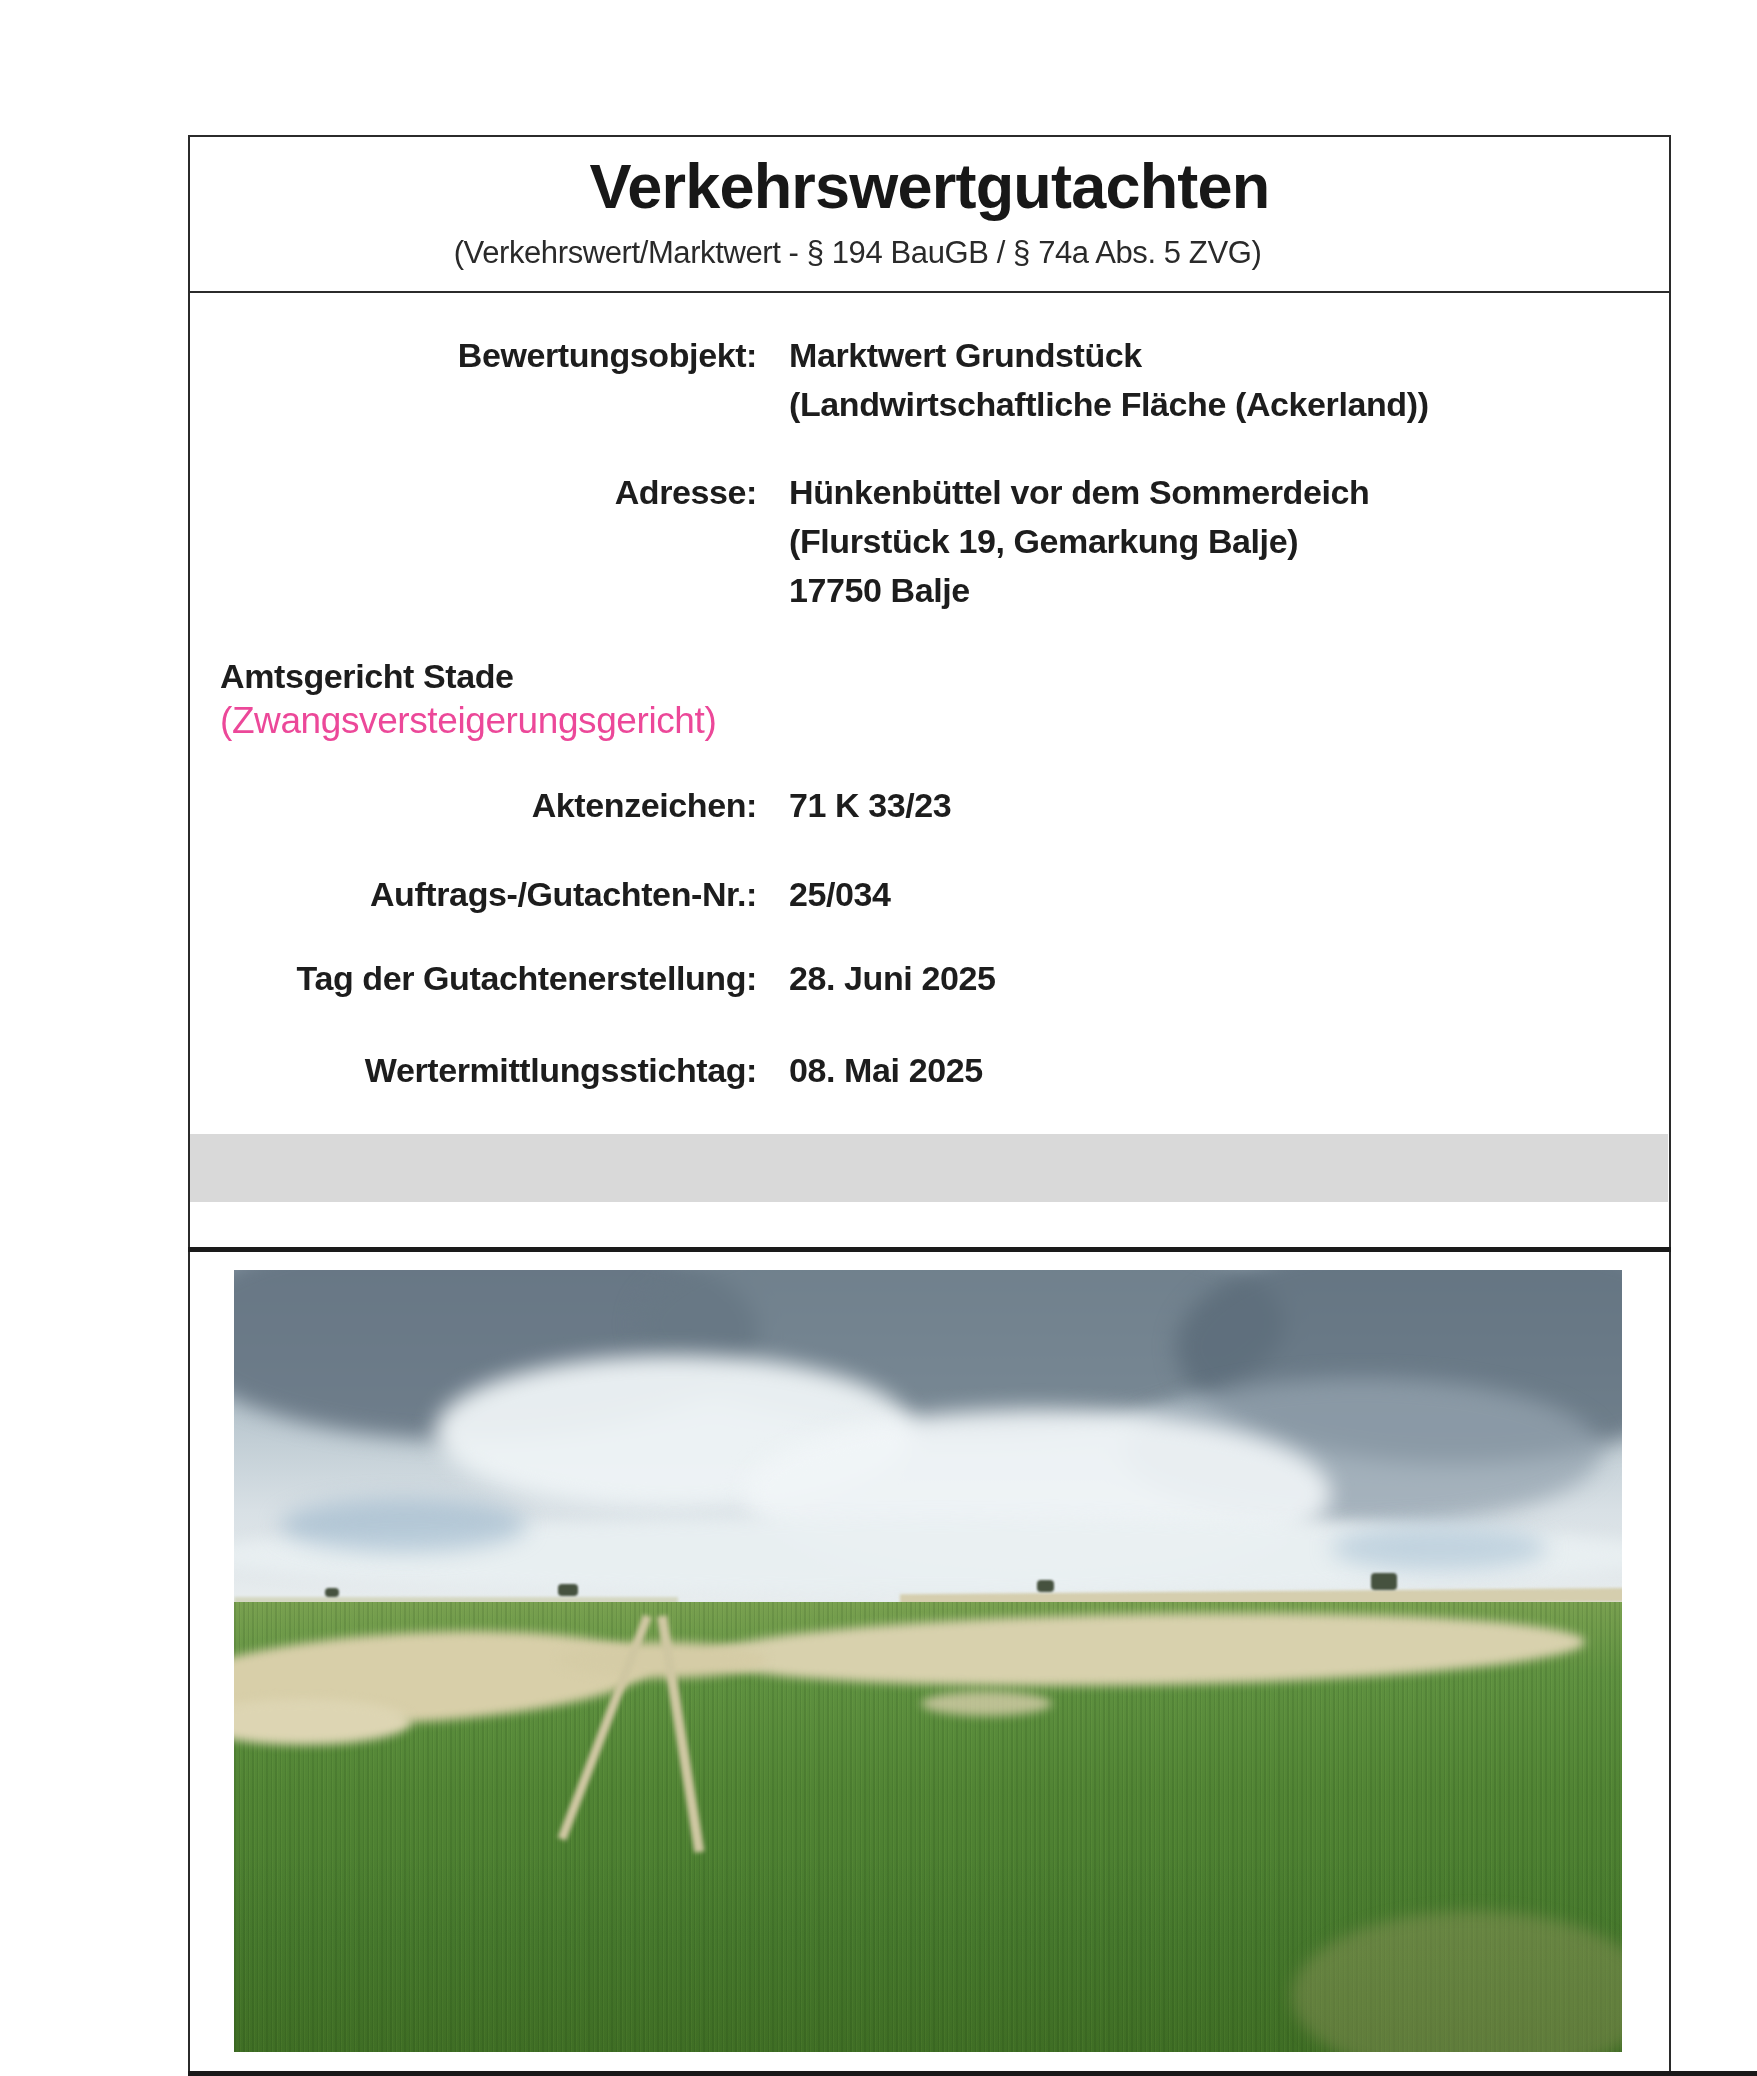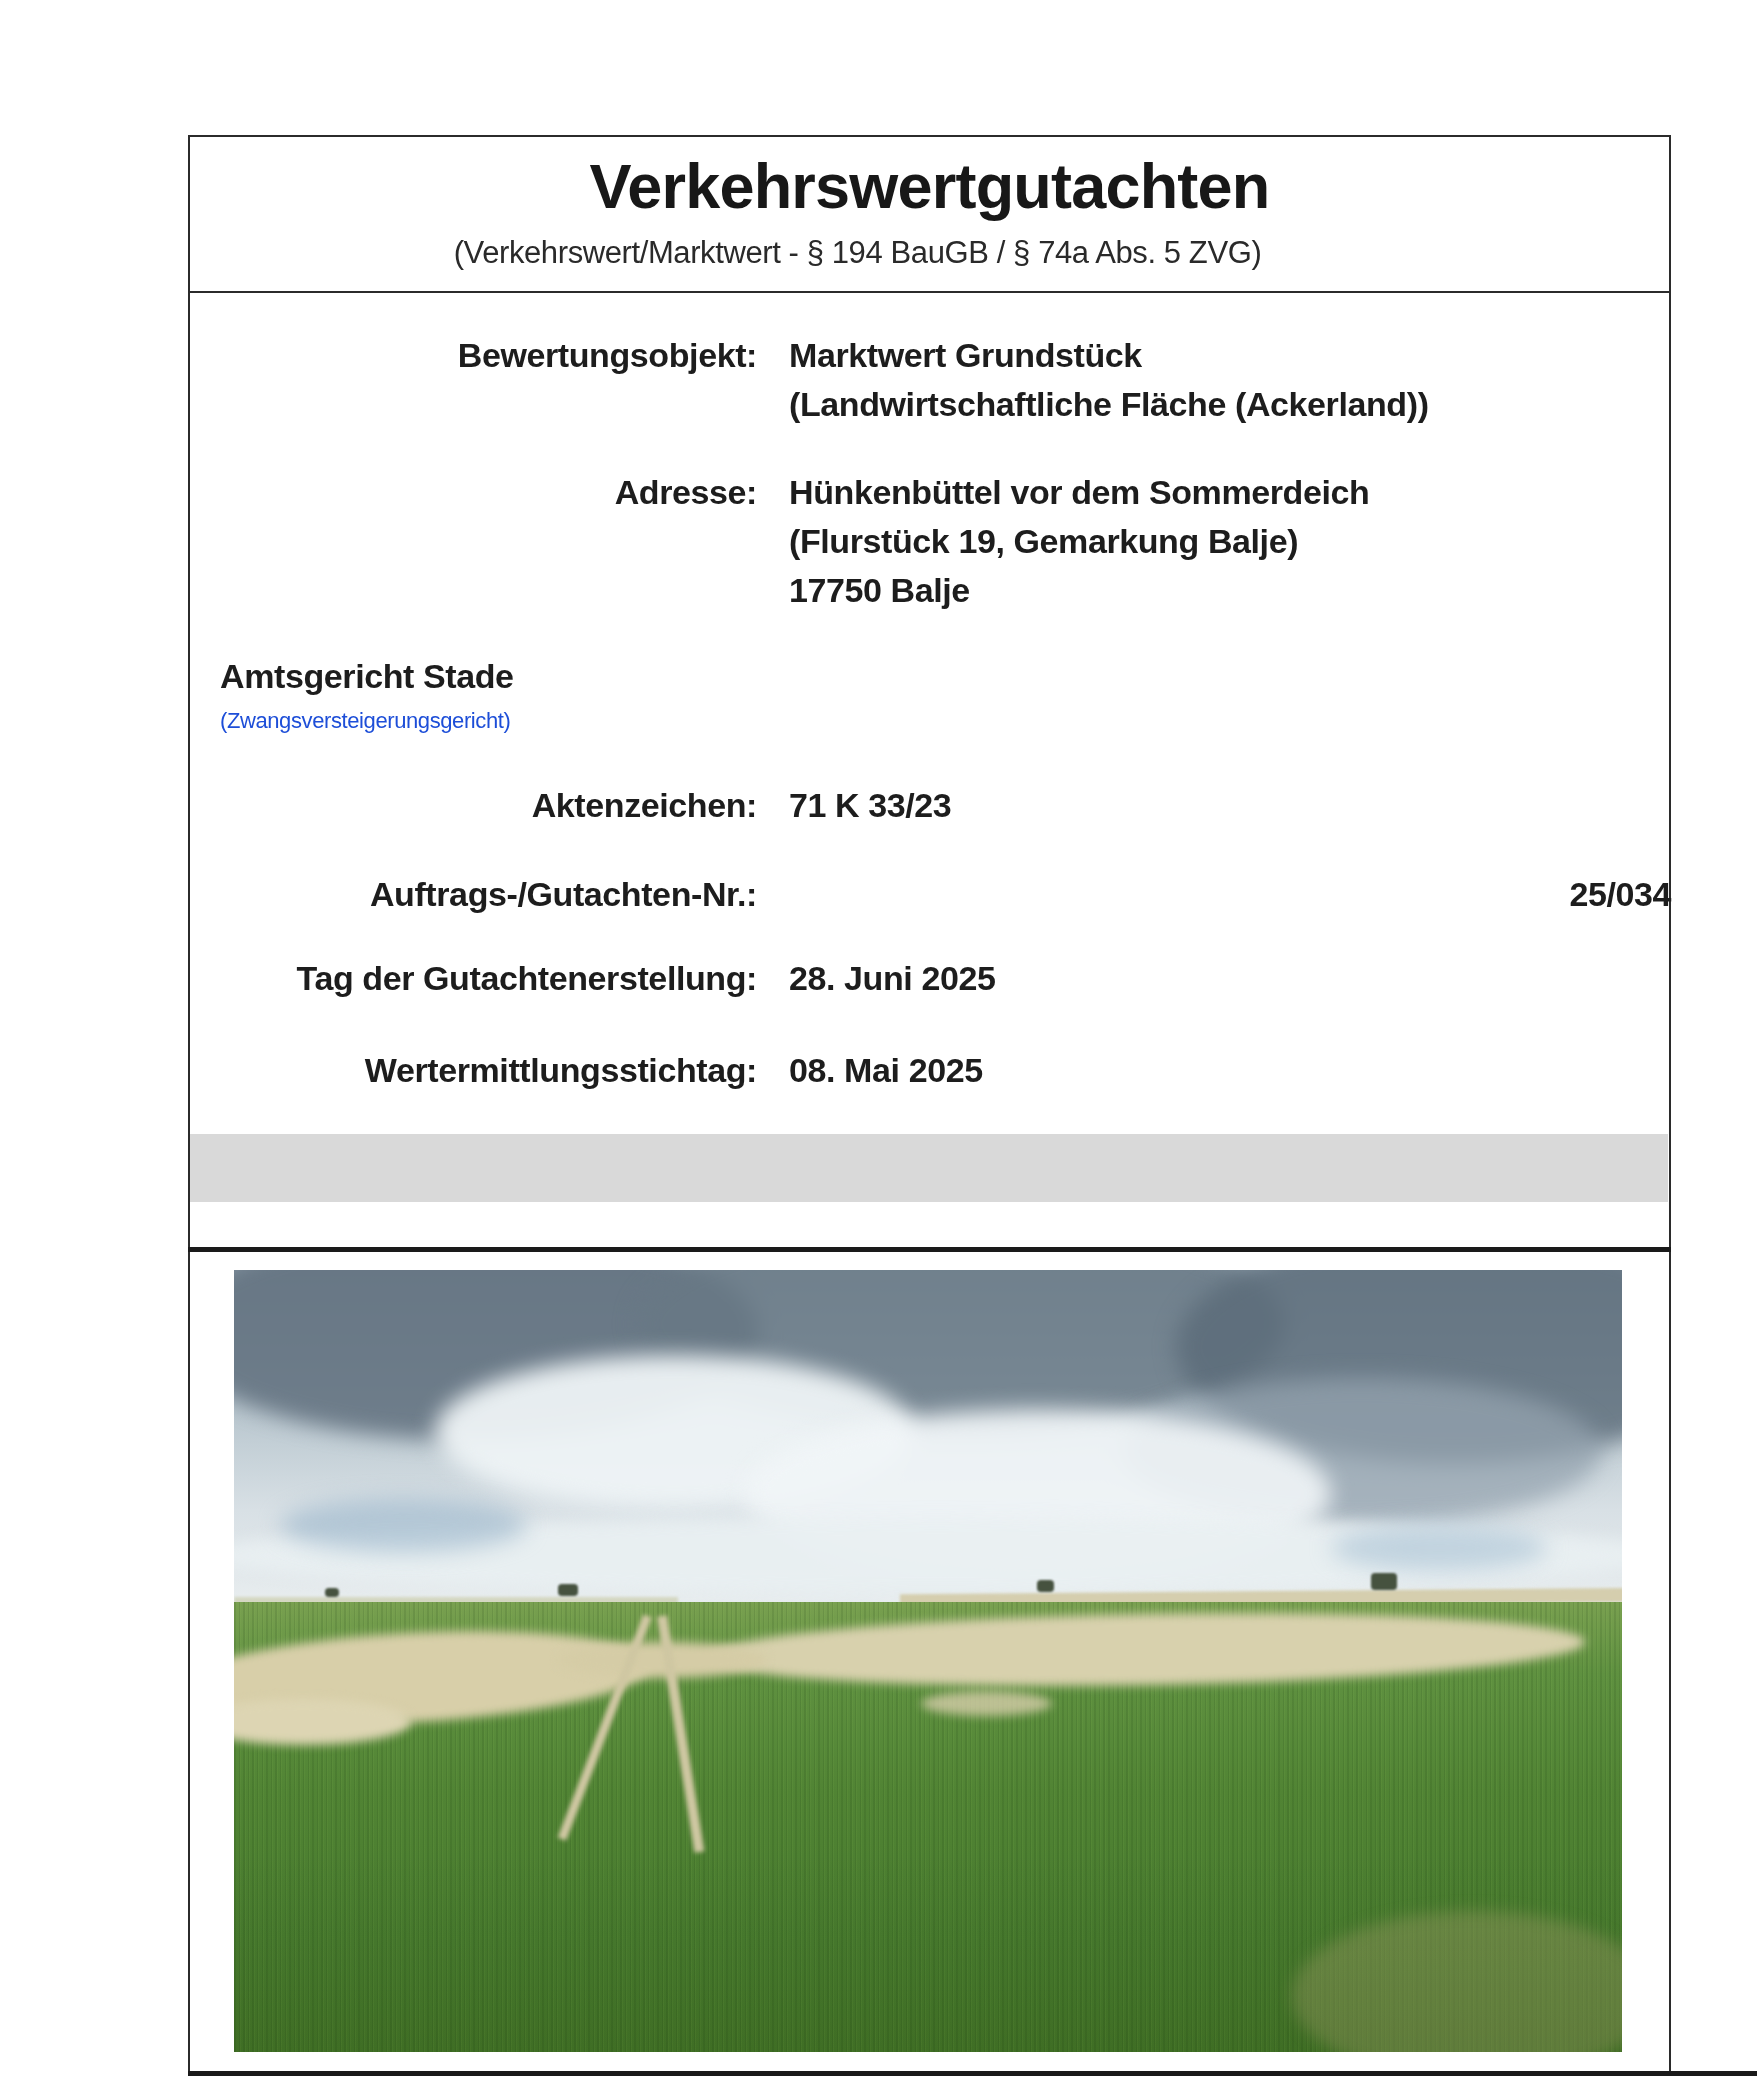--- a/index.html
+++ b/index.html
@@ -17,23 +17,23 @@
   .title{position:absolute;left:188px;top:154px;width:1483px;margin:0;text-align:center;
          font-weight:700;font-size:63px;line-height:65px;letter-spacing:-0.8px;color:#181818;}
   .subtitle{position:absolute;left:188px;top:236px;width:1339px;text-align:center;
             font-weight:400;font-size:31px;line-height:34px;letter-spacing:-0.4px;color:#2a2a2a;}
 
   
   .row{position:absolute;left:188px;width:1483px;display:flex;align-items:flex-start;
        font-weight:700;font-size:34px;line-height:49px;letter-spacing:-0.4px;color:#1d1d1d;}
   .row .lbl{flex:0 0 569px;text-align:right;white-space:nowrap;}
   .row .val{margin-left:32px;white-space:nowrap;}
-  .subline{font-weight:400;font-size:22px;line-height:39px;letter-spacing:-0.4px;color:#1d4ed8;}
+  .subline{font-weight:400;font-size:37px;line-height:39px;letter-spacing:-0.4px;color:#ec4899;}
   .r1{top:331px;} .r2{top:468px;} .r3{top:652px;} .r4{top:781px;}
-  .r5{top:870px;justify-content:space-between;} .r6{top:954px;} .r7{top:1046px;} .r8{top:1144px;}
+  .r5{top:870px;} .r6{top:954px;} .r7{top:1046px;} .r8{top:1144px;}
   .band{position:absolute;left:190px;top:1134px;width:1478px;height:68px;background:#d9d9d9;}
   .note{font-weight:400;font-size:31px;letter-spacing:0;color:#242424;}
 
   
   .photo{position:absolute;left:234px;top:1270px;width:1388px;height:782px;overflow:hidden;
          background:#5e9040;}
   .sky{position:absolute;left:0;top:0;width:100%;height:334px;
        background:linear-gradient(180deg,#93a3af 0%,#a9b8c2 28%,#c3cfd6 52%,#d8e0e5 72%,#e8edef 100%);}
   .cloud{position:absolute;border-radius:50%;filter:blur(10.8px);}
   .cl1{left:-62px;top:-46px;width:587px;height:216px;background:rgba(96,112,126,0.85);}

